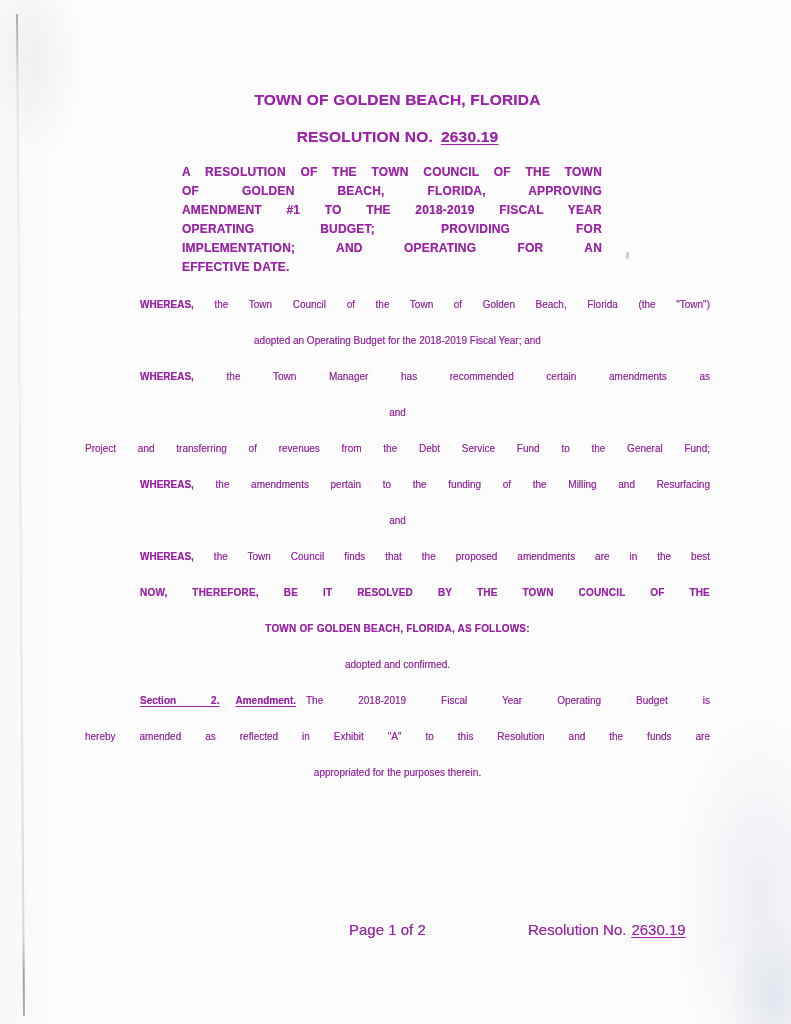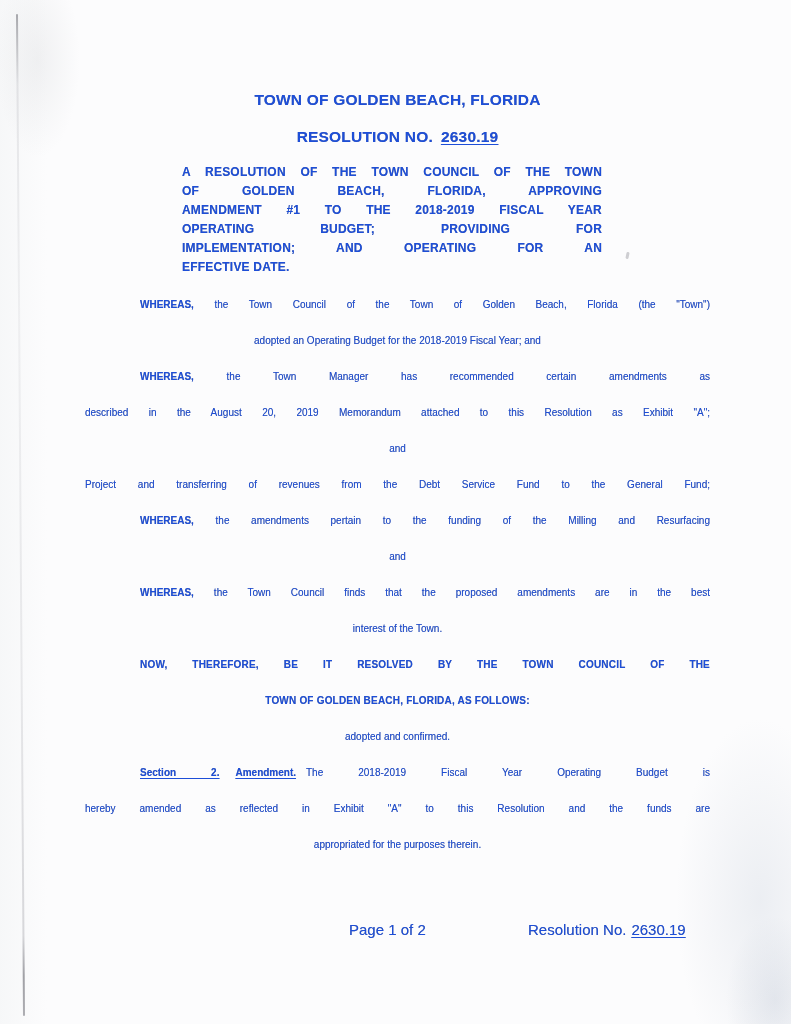--- a/index.html
+++ b/index.html
@@ -3,21 +3,21 @@
 <meta charset="utf-8">
 <style>
   html, body { margin: 0; padding: 0; background: #ffffff; }
   .page {
     position: relative;
     width: 791px;
     height: 1024px;
     background: #fcfcfd;
     overflow: hidden;
     font-family: "Liberation Sans", sans-serif;
-    color: #1d4ed8;
+    color: #a21caf;
   }
   
   .page::before {
     content: "";
     position: absolute; inset: 0;
     background:
       radial-gradient(ellipse 120px 260px at 760px 900px, rgba(198,206,218,0.30), rgba(198,206,218,0) 70%),
       radial-gradient(ellipse 70px 120px at 775px 1000px, rgba(190,198,212,0.35), rgba(190,198,212,0) 70%),
       radial-gradient(ellipse 60px 140px at 38px 60px, rgba(150,155,160,0.12), rgba(150,155,160,0) 70%),
       linear-gradient(90deg, rgba(245,246,247,0.8) 0%, rgba(252,252,253,0) 6%);
@@ -111,29 +111,27 @@
       <div class="tline">OPERATING BUDGET; PROVIDING FOR</div>
       <div class="tline">IMPLEMENTATION; AND OPERATING FOR AN</div>
       <div class="tline last">EFFECTIVE DATE.</div>
     </div>
 
     <div class="body-block">
       <div class="bline j ind"><b>WHEREAS,</b><span> the Town Council of the Town of Golden Beach, Florida (the "Town")</span></div>
       <div class="bline"><span>adopted an Operating Budget for the 2018-2019 Fiscal Year; and</span></div>
 
       <div class="bline j ind"><b>WHEREAS,</b><span> the Town Manager has recommended certain amendments as</span></div>
-      <div class="bline j"><span>described in the August 20, 2019 Memorandum attached to this Resolution as Exhibit "A";</span></div>
       <div class="bline"><span>and</span></div>
 
       <div class="bline j"><span>Project and transferring of revenues from the Debt Service Fund to the General Fund;</span></div>
       <div class="bline j ind"><b>WHEREAS,</b><span> the amendments pertain to the funding of the Milling and Resurfacing</span></div>
       <div class="bline"><span>and</span></div>
 
       <div class="bline j ind"><b>WHEREAS,</b><span> the Town Council finds that the proposed amendments are in the best</span></div>
-      <div class="bline"><span>interest of the Town.</span></div>
 
       <div class="bline j ind bold"><span>NOW, THEREFORE, BE IT RESOLVED BY THE TOWN COUNCIL OF THE</span></div>
       <div class="bline bold"><span>TOWN OF GOLDEN BEACH, FLORIDA, AS FOLLOWS:</span></div>
 
       <div class="bline"><span>adopted and confirmed.</span></div>
 
       <div class="bline j ind"><span class="sec-num">Section 2.</span><span class="sec-head">Amendment.</span><span>The 2018-2019 Fiscal Year Operating Budget is</span></div>
       <div class="bline j"><span>hereby amended as reflected in Exhibit "A" to this Resolution and the funds are</span></div>
       <div class="bline"><span>appropriated for the purposes therein.</span></div>
     </div>

